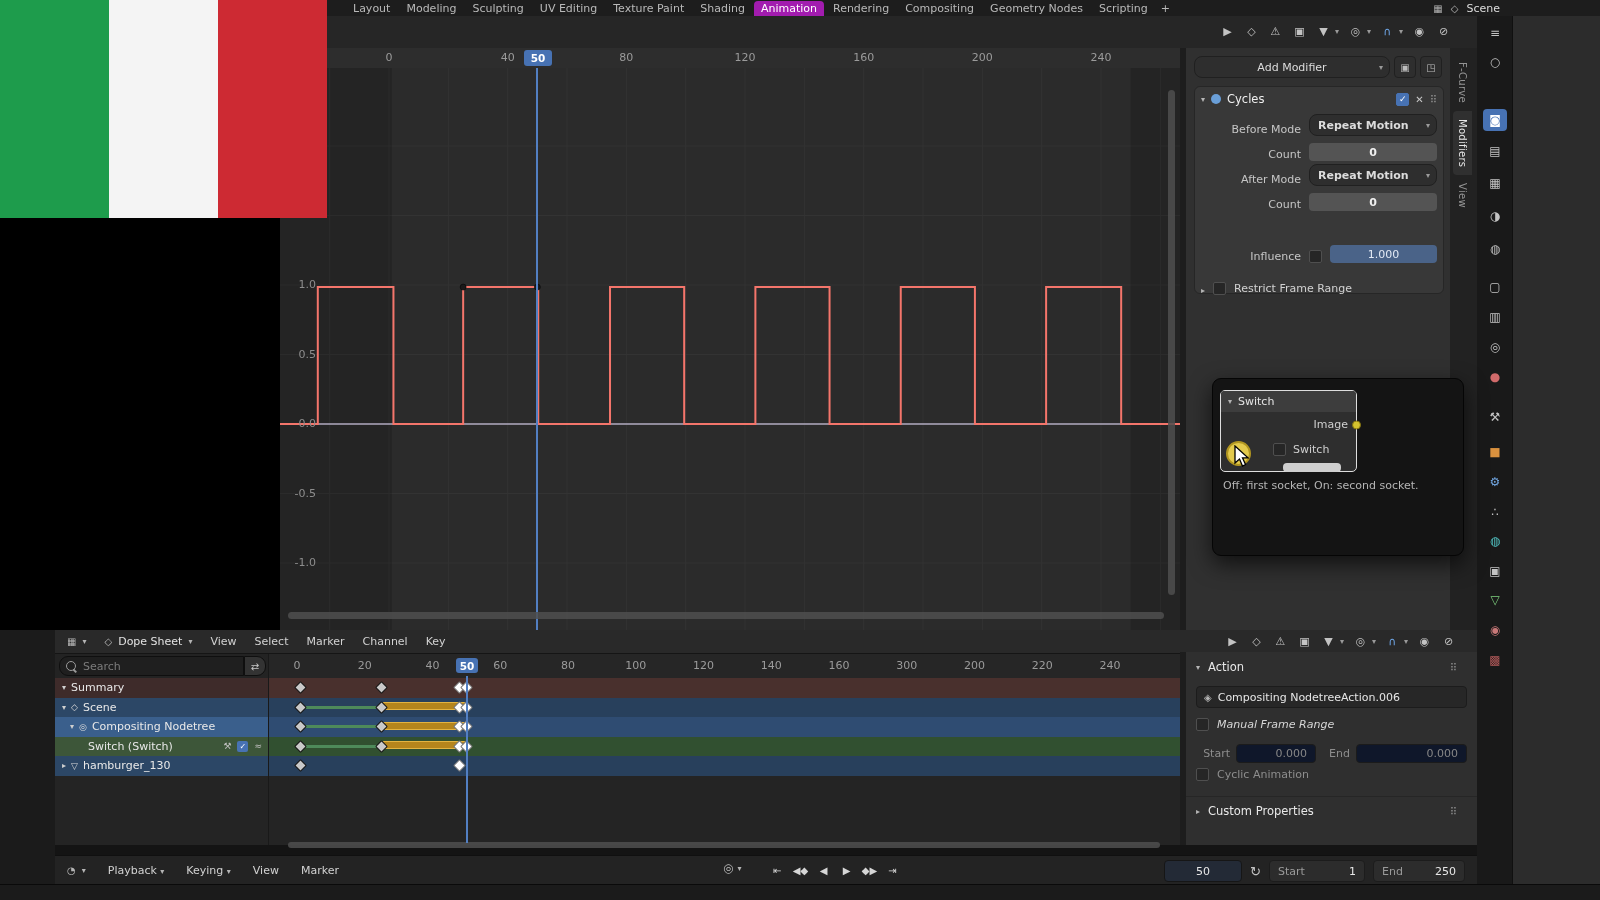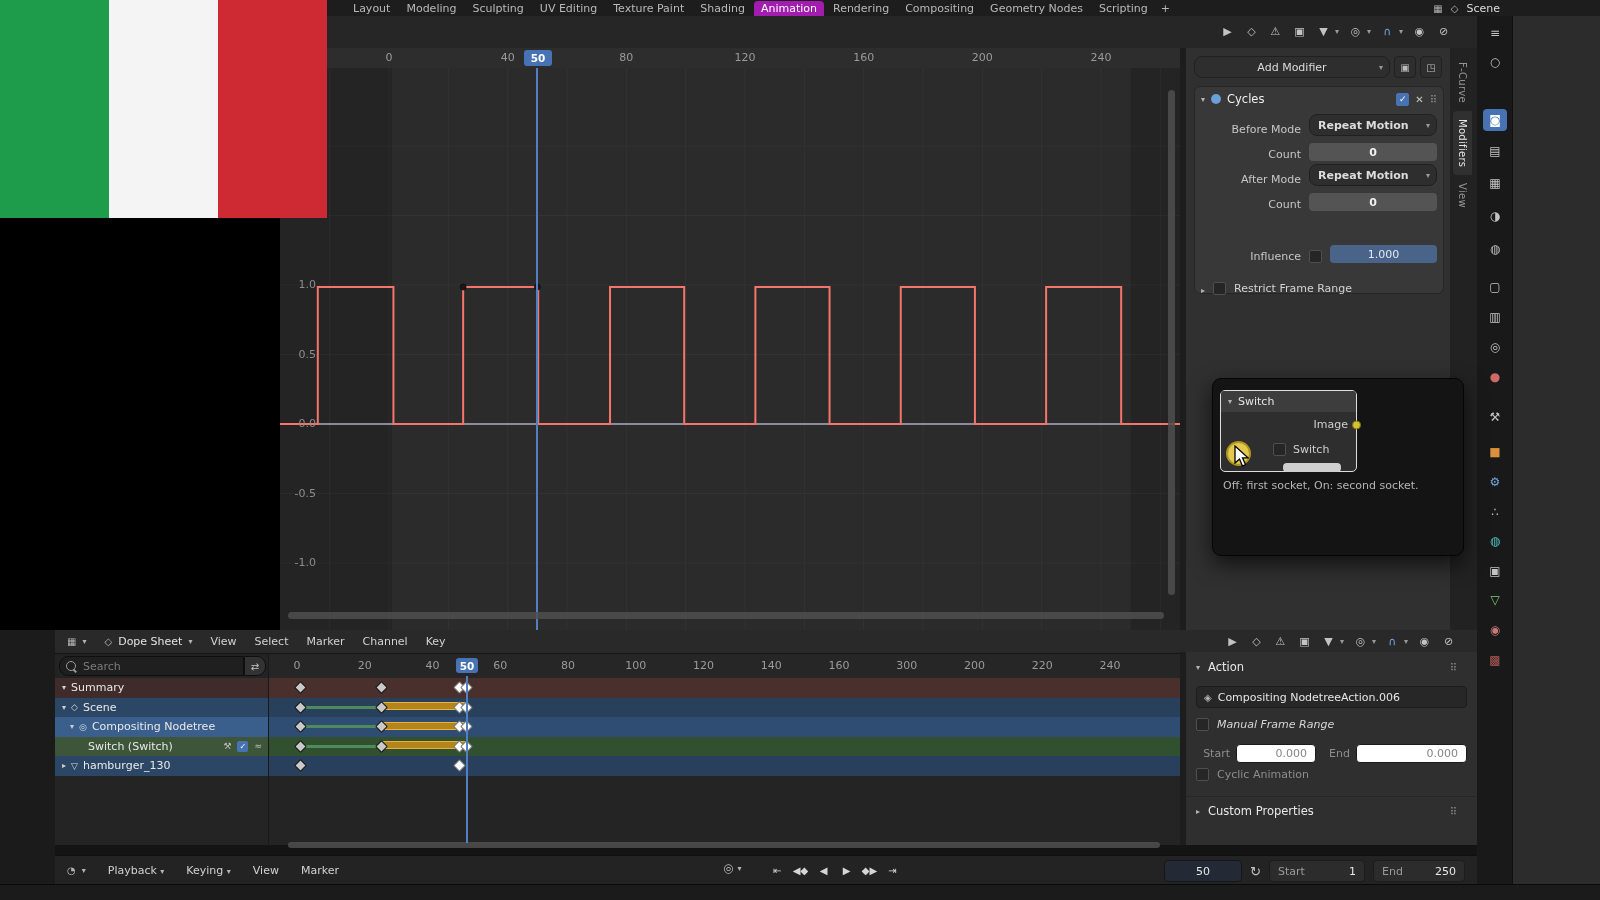--- a/index.html
+++ b/index.html
@@ -91,21 +91,21 @@
   #ds-cf-badge{left:456px;top:658px;width:22px;height:15px;z-index:11;}
   
   #ds-gutter{left:1180px;top:652px;width:6px;height:193px;background:#1d1d1d;}
   #action-panel{left:1186px;top:652px;width:291px;height:193px;background:#2f2f2f;box-sizing:border-box;}
   .ap-row{position:absolute;left:10px;right:10px;display:flex;align-items:center;gap:8px;}
   .ap-title{color:#e8e8e8;font-size:11.5px;}
   .gripdots{position:absolute;right:10px;color:#8a8a8a;font-size:10px;}
   .ap-widget{background:#272727;border:1px solid #1c1c1c;border-radius:4px;height:20px;display:flex;align-items:center;gap:6px;padding:0 7px;flex:1;color:#e6e6e6;}
   .ap-label{color:#d6d6d6;font-size:11px;}
   .ap-dim{color:#8d8d8d;}
-  .ffield{background:#ffffff;border:1px solid #1b1b1b;border-radius:4px;height:17px;display:flex;align-items:center;justify-content:flex-end;padding:0 8px;color:#868686;font-size:11px;}
+  .ffield{background:#0f172a;border:1px solid #1b1b1b;border-radius:4px;height:17px;display:flex;align-items:center;justify-content:flex-end;padding:0 8px;color:#868686;font-size:11px;}
   .ap-sep{position:absolute;left:0;right:0;height:1px;background:#262626;}
   
   #timeline{left:55px;top:855px;width:1422px;height:29px;background:#232323;border-top:1px solid #101010;display:flex;align-items:center;gap:22px;padding-left:12px;box-sizing:border-box;position:absolute;}
   .transport{position:absolute;left:712px;top:4px;display:flex;gap:2px;}
   .transport .hicon{width:21px;height:20px;font-size:10px;color:#d6d6d6;}
   #tl-right{position:absolute;right:12px;top:4px;display:flex;gap:8px;align-items:center;}
   #tl-frame{width:76px;height:20px;background:#232a36;border:1px solid #161616;border-radius:4px;display:flex;align-items:center;justify-content:center;color:#e8e8e8;font-size:11px;}
   .tl-chip{height:20px;background:#2c2c2c;border:1px solid #1c1c1c;border-radius:4px;display:flex;align-items:center;justify-content:space-between;padding:0 8px;gap:8px;font-size:11px;}
   .tl-chip .lab{color:#9a9a9a;}
   .tl-chip .val{color:#e8e8e8;}

